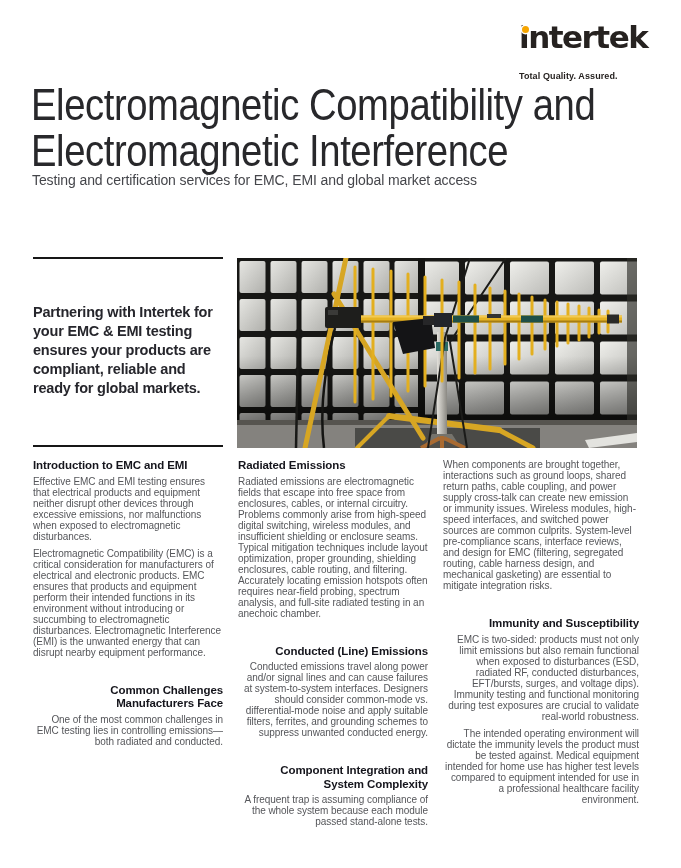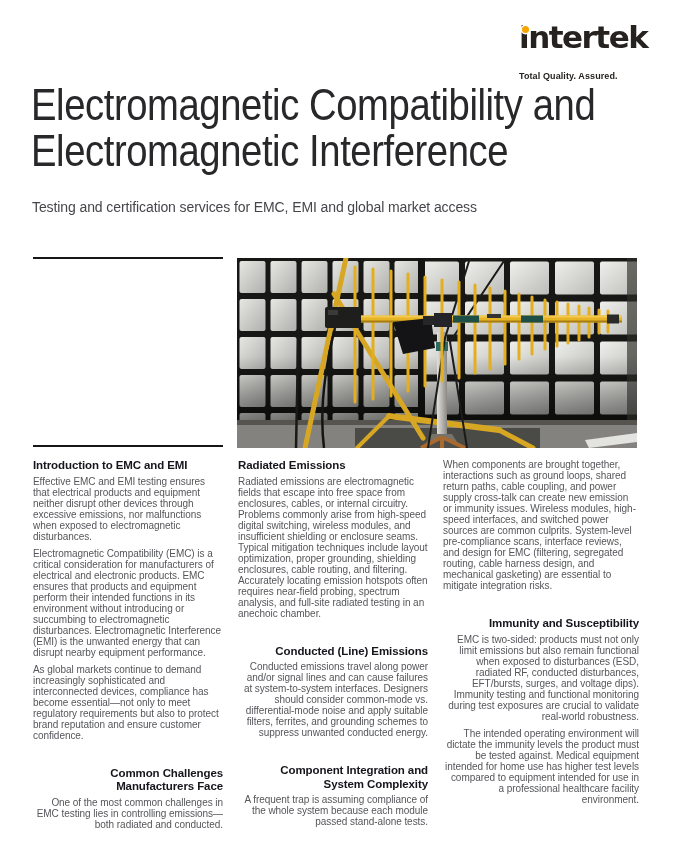--- a/index.html
+++ b/index.html
@@ -12,21 +12,21 @@
   .wordmark{font-family:"DejaVu Sans",sans-serif;font-weight:bold;font-size:31px;
             letter-spacing:-1.5px;color:#262220;line-height:1;}
   .logo-dot{position:absolute;left:3px;top:4px;width:7px;height:7px;border-radius:50%;
             background:#f6a500;box-shadow:0 0 0 1.5px #fff;}
   .tagline{font-size:9px;font-weight:bold;color:#262220;margin-top:18px;letter-spacing:0.1px;}
 
   
   .title{position:absolute;left:31px;top:82px;margin:0;width:790px;
          font-weight:100;font-size:45px;line-height:46px;color:#28282b;
          letter-spacing:-0.5px;transform:scaleX(0.85);transform-origin:0 0;}
-  .subtitle{position:absolute;left:32px;top:199px;margin:0;font-size:14px;
+  .subtitle{position:absolute;left:32px;top:172px;margin:0;font-size:14px;
             color:#45464b;letter-spacing:-0.1px;}
 
   
   .lede{position:absolute;left:33px;top:257px;width:190px;}
   .rule{height:2px;background:#161616;}
   .lede-text{margin:44px 0 0 0;font-size:14.5px;line-height:19px;font-weight:bold;
              color:#26262c;letter-spacing:-0.2px;}
 
   
   .photo{position:absolute;left:237px;top:258px;width:400px;height:190px;margin:0;
@@ -55,20 +55,21 @@
       <span class="logo-dot"></span>
     </div>
     <div class="tagline">Total Quality. Assured.</div>
   </div>
 
   <h1 class="title">Electromagnetic Compatibility and Electromagnetic Interference</h1>
   <p class="subtitle">Testing and certification services for EMC, EMI and global market access</p>
 
   <aside class="lede">
     <div class="rule"></div>
+    <p class="lede-text">Partnering with Intertek for your EMC &amp; EMI testing ensures your products are compliant, reliable and ready for global markets.</p>
   </aside>
 
   <figure class="photo">
     <svg viewBox="0 0 400 190" width="400" height="190" xmlns="http://www.w3.org/2000/svg">
       <defs>
         <linearGradient id="tileFace" x1="0" y1="0" x2="1" y2="1">
           <stop offset="0" stop-color="#e6e6e2"></stop>
             <stop offset="1" stop-color="#b0b0ac"></stop>
         </linearGradient>
         <linearGradient id="tileFaceR" x1="0" y1="0" x2="1" y2="1">
@@ -170,21 +171,20 @@
   </figure>
 
   <main class="content">
 
     <section class="col c1">
       <div class="rule col-rule"></div>
       <div class="section">
         <h3>Introduction to EMC and EMI</h3>
         <p>Effective EMC and EMI testing ensures that electrical products and equipment neither disrupt other devices through excessive emissions, nor malfunctions when exposed to electromagnetic disturbances.</p>
         <p>Electromagnetic Compatibility (EMC) is a critical consideration for manufacturers of electrical and electronic products. EMC ensures that products and equipment perform their intended functions in its environment without introducing or succumbing to electromagnetic disturbances. Electromagnetic Interference (EMI) is the unwanted energy that can disrupt nearby equipment performance.</p>
-        <p>As global markets continue to demand increasingly sophisticated and interconnected devices, compliance has become essential—not only to meet regulatory requirements but also to protect brand reputation and ensure customer confidence.</p>
       </div>
       <div class="section">
         <h3>Common Challenges Manufacturers Face</h3>
         <p>One of the most common challenges in EMC testing lies in controlling emissions—both radiated and conducted.</p>
       </div>
     </section>
 
     <section class="col c2">
       <div class="section">
         <h3>Radiated Emissions</h3>

